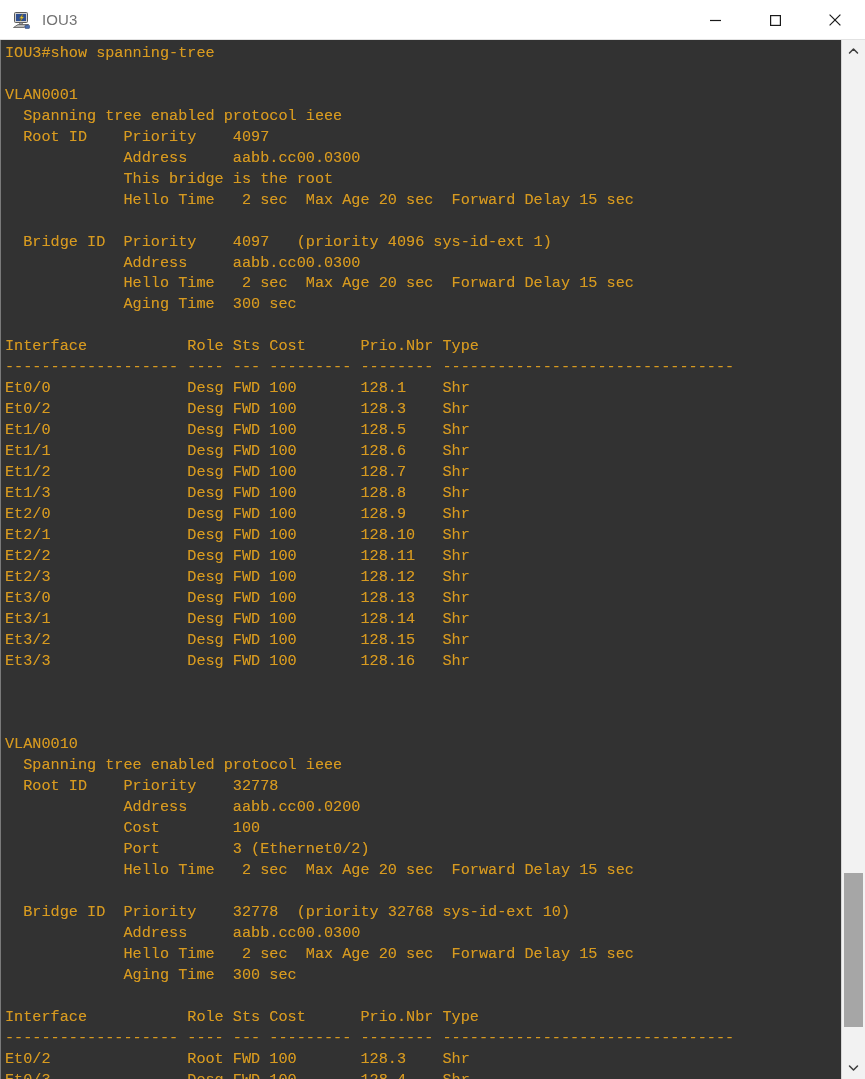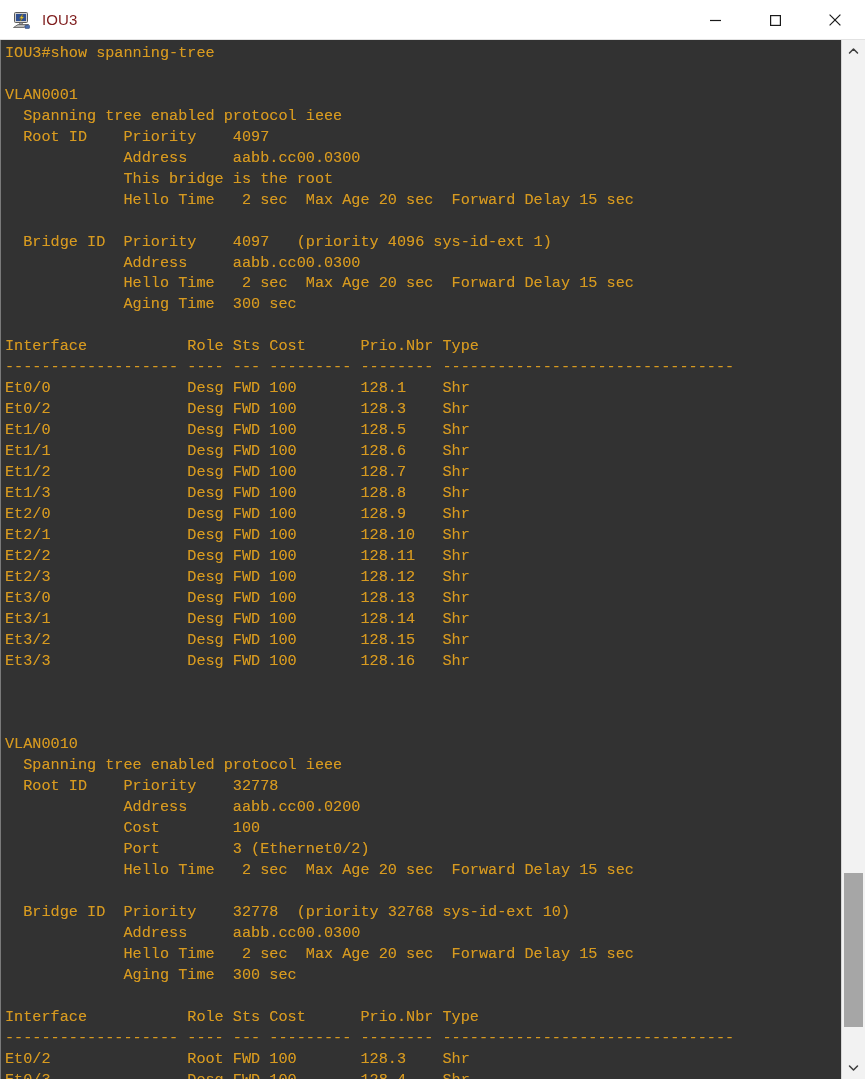--- a/index.html
+++ b/index.html
@@ -145,21 +145,21 @@
           <rect x="5" y="5" width="10" height="7" fill="#2f4f8f"></rect>
 
           <polygon points="11.6,5.4 8.6,9.2 10.6,9.2 9.4,11.9 12.8,8.0 10.8,8.0" fill="#f2d43c" stroke="#9a7c12" stroke-width="0.5"></polygon>
 
           <rect x="8.5" y="13.5" width="3" height="2" fill="#9a9a9a" stroke="#5a5a5a" stroke-width="0.6"></rect>
           <path d="M2.5 18.5 L7 15.5 L17.5 15.5 L13 18.5 Z" fill="#b8b8b8" stroke="#5a5a5a" stroke-width="0.8"></path>
 
           <rect x="14" y="16.2" width="4.5" height="3.2" rx="0.6" fill="#4a6fb0" stroke="#2c4270" stroke-width="0.6"></rect>
         </svg>
       </span>
-      <span id="window-title" style="color: #7f1d1d;">IOU3</span>
+      <span id="window-title" style="color: #737373;">IOU3</span>
     </div>
 
     <div id="titlebar-buttons">
       <div class="win-btn" id="btn-minimize">
         <span>
           <svg width="13" height="13" viewBox="0 0 13 13" aria-hidden="true">
             <line x1="1" y1="6.5" x2="12" y2="6.5" stroke="#1a1a1a" stroke-width="1.2"></line>
           </svg>
         </span>
       </div>

